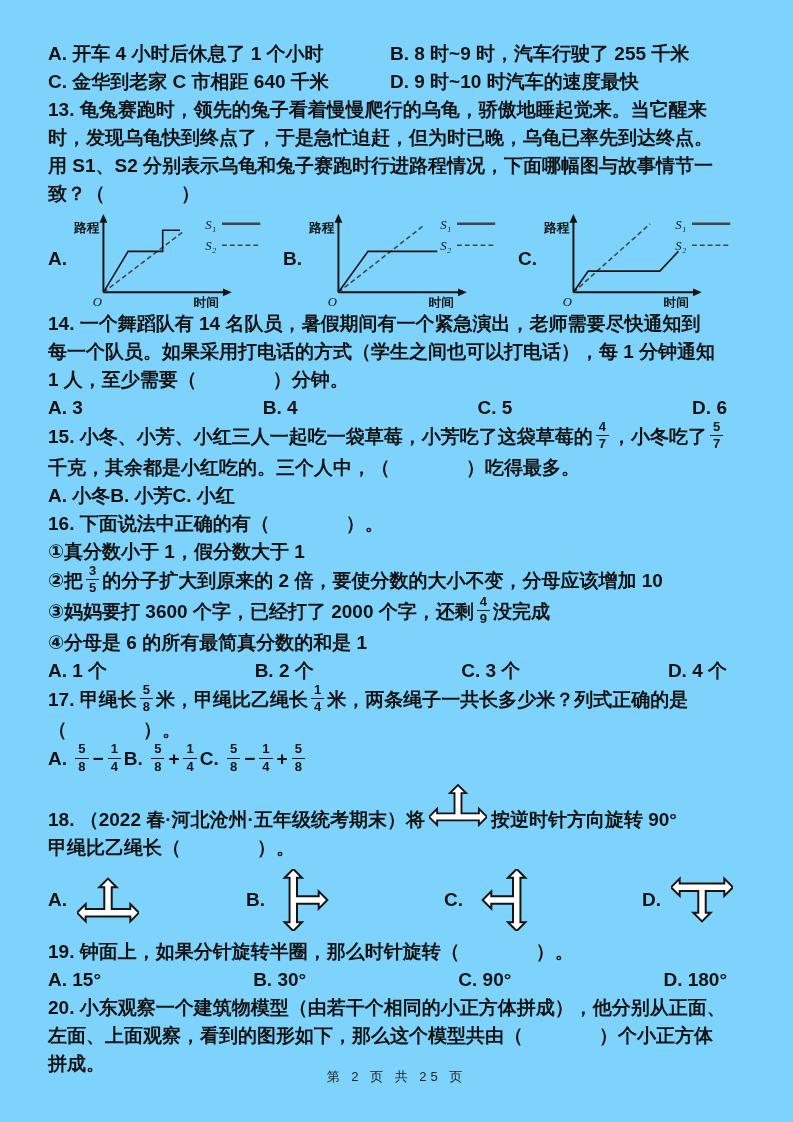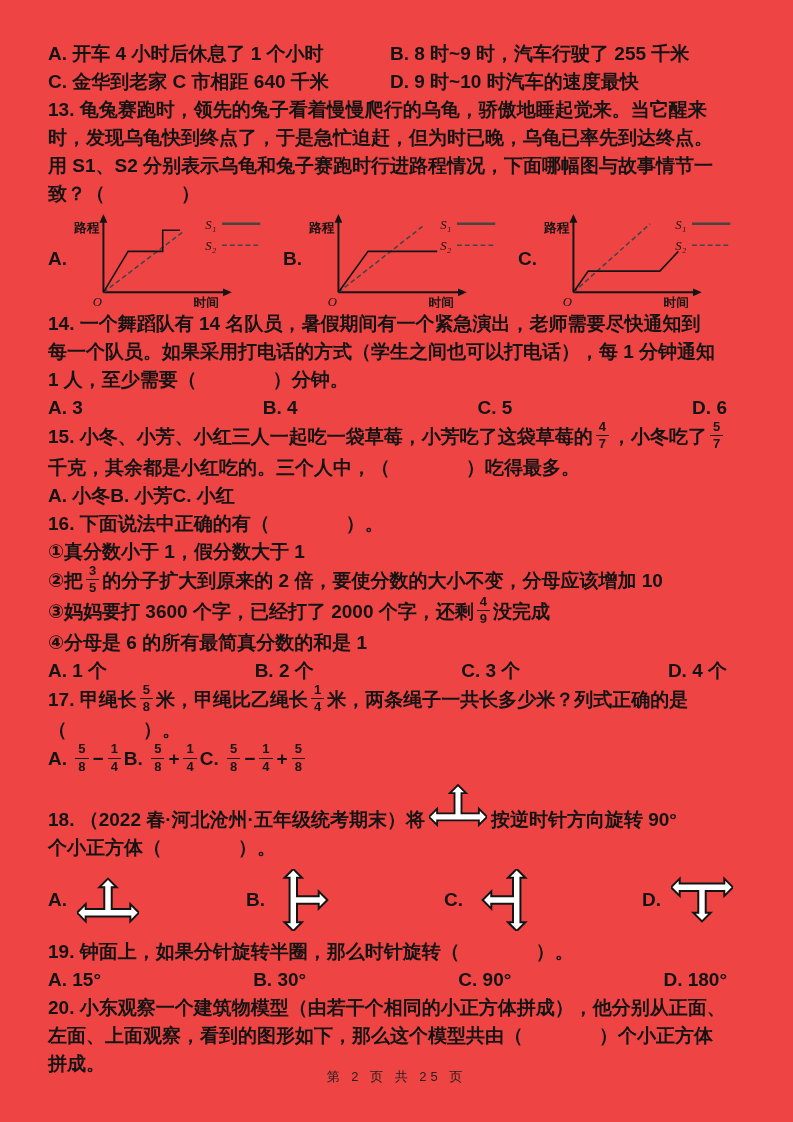--- a/index.html
+++ b/index.html
@@ -1,16 +1,16 @@
 <!DOCTYPE html>
 <html><head>
 <meta charset="utf-8">
 <style>
   html,body{margin:0;padding:0;background:#ffffff;}
-  .page{position:relative;width:793px;height:1122px;background:#ef4444;overflow:hidden;
+  .page{position:relative;width:793px;height:1122px;background:#7dd3fc;overflow:hidden;
         font-family:"Liberation Sans","DejaVu Sans",sans-serif;font-weight:bold;
         color:#141414;font-size:19px;}
   .content{padding:40px 44px 0 48px;}
   .line{line-height:28px;white-space:nowrap;}
   .two-col{display:flex;line-height:28px;white-space:nowrap;}
   .two-col .col1{width:342px;}
   .two-col .col2{flex:1;}
   
   .opts{display:flex;justify-content:space-between;line-height:28px;padding-right:22px;}
   .opts3{display:flex;line-height:28px;padding-right:4px;}
@@ -182,21 +182,21 @@
       </span>
     </div>
 
     <div class="q18line">
       <span>18. （2022 春·河北沧州·五年级统考期末）将</span>
       <svg class="arrow3" width="58" height="58" viewBox="0 0 100 100" style="transform: rotate(0deg);">
           <use href="#arr3"></use>
         </svg>
       <span>按逆时针方向旋转 90°</span>
     </div>
-    <div class="line">个小正方体（　　　　）。</div>
+    <div class="line">甲绳比乙绳长（　　　　）。</div>
     <div class="arrowopts">
       <span class="aopt">
         <span>A.</span>
         <svg class="arrow3" width="62" height="62" viewBox="0 0 100 100" style="transform: rotate(0deg);">
             <use href="#arr3"></use>
           </svg>
       </span>
       <span class="aopt">
         <span>B.</span>
         <svg class="arrow3" width="62" height="62" viewBox="0 0 100 100" style="transform: rotate(90deg);">

